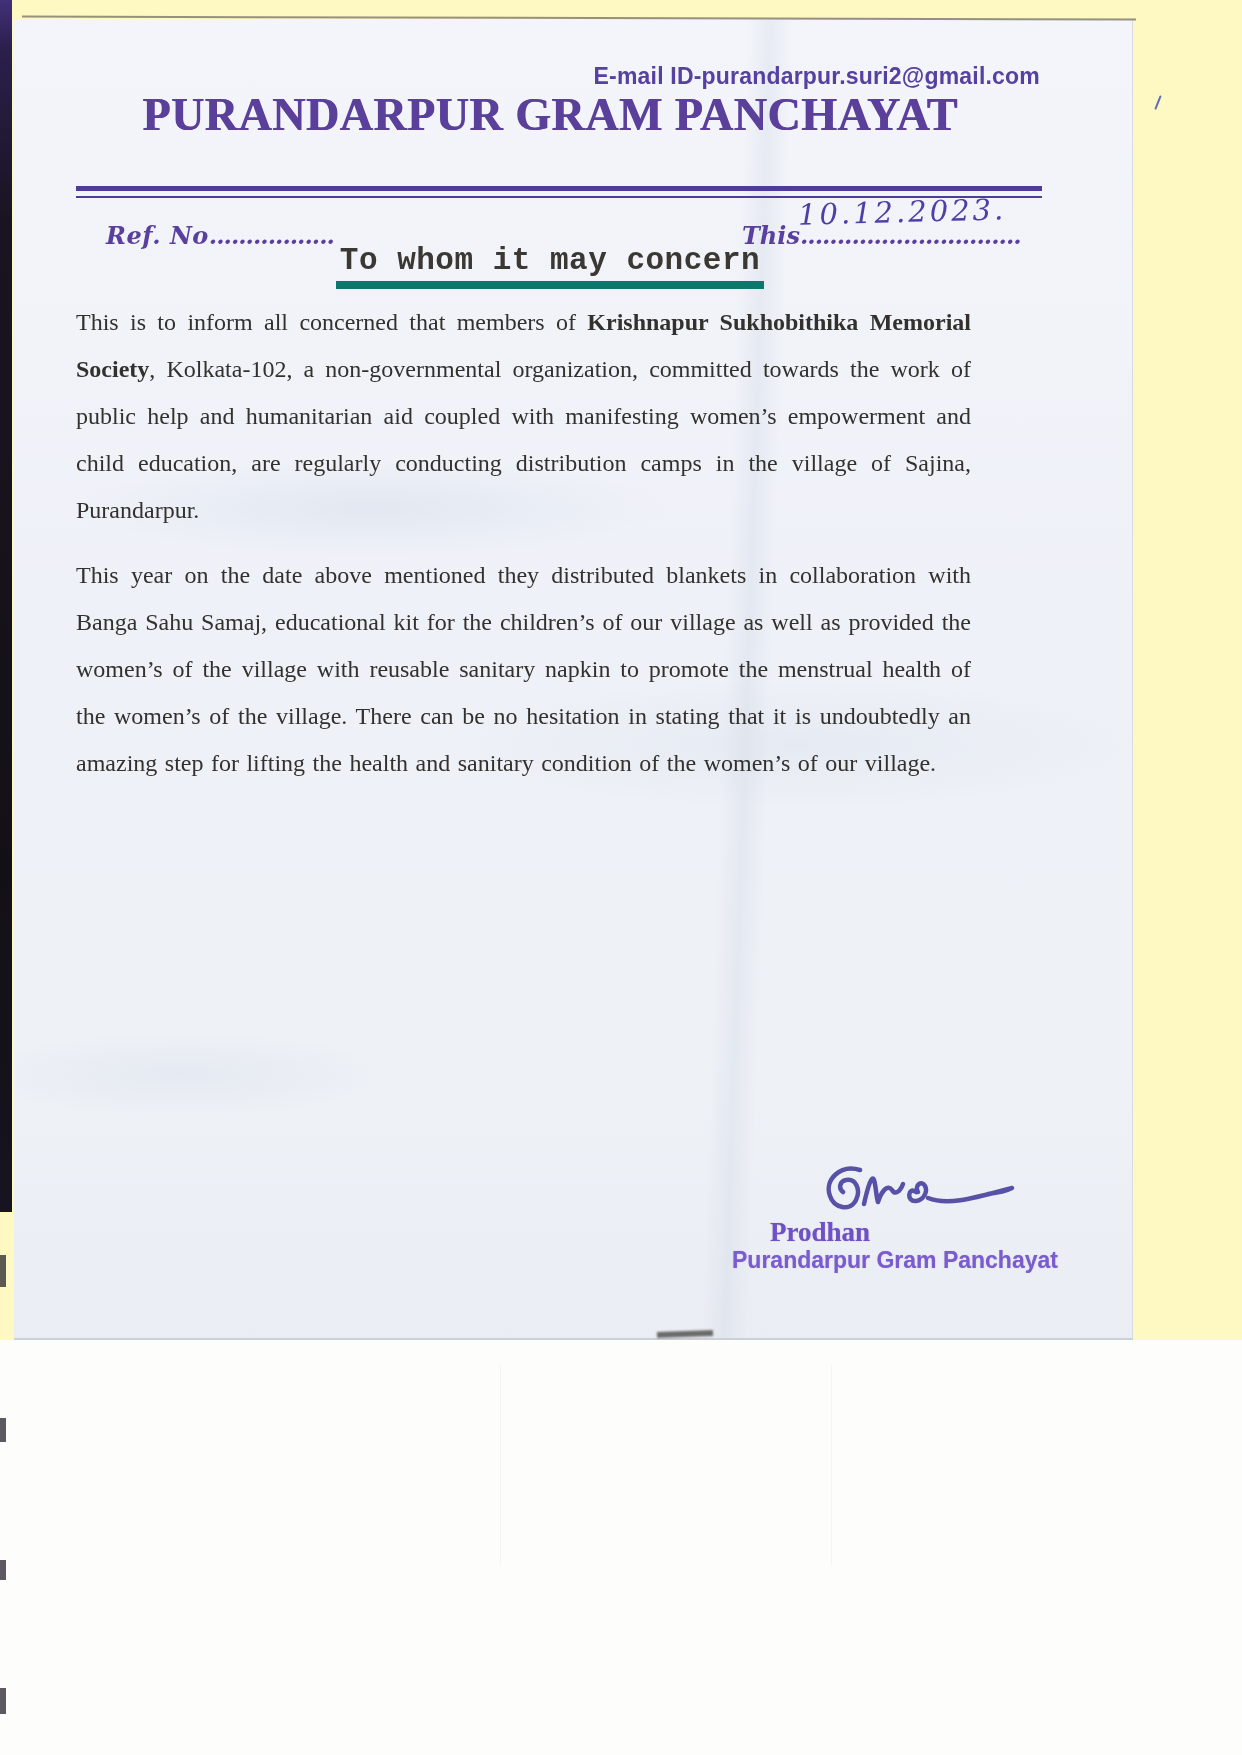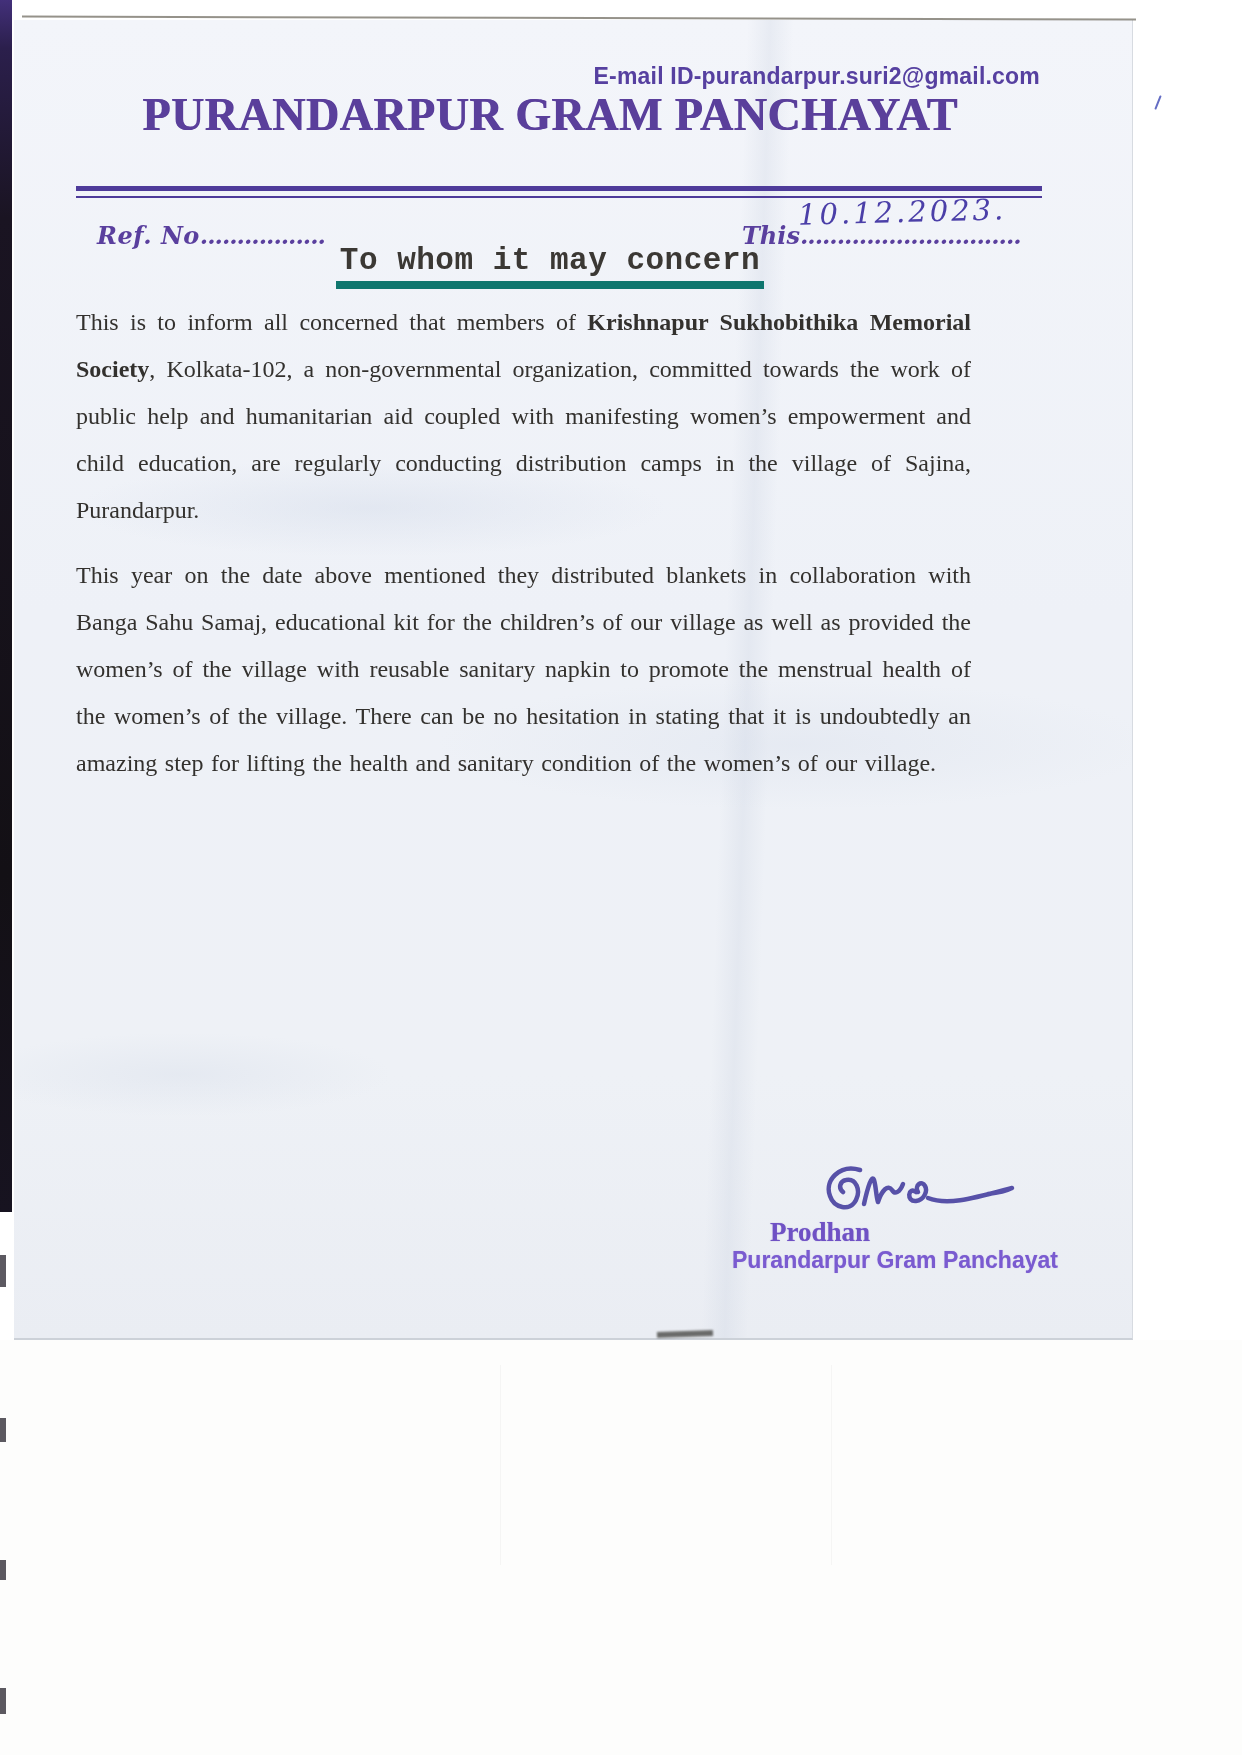--- a/index.html
+++ b/index.html
@@ -1,19 +1,19 @@
 <!DOCTYPE html>
 <html><head>
 <meta charset="utf-8">
 <style>
   html,body{margin:0;padding:0;}
   body{background:#e9e9e9;font-family:"Liberation Serif",serif;}
   .scan{
     position:relative;width:1242px;height:1755px;margin:0 auto;
-    background:#ffffff;overflow:hidden;
+    background:#fef9c3;overflow:hidden;
   }
   
   .paper{
     position:absolute;left:14px;top:20px;width:1118px;height:1318px;
     background:
       radial-gradient(ellipse 420px 70px at 32% 37%, rgba(206,215,231,.38), transparent 70%),
       radial-gradient(ellipse 500px 90px at 70% 55%, rgba(210,218,232,.30), transparent 72%),
       radial-gradient(ellipse 300px 60px at 15% 80%, rgba(208,216,230,.30), transparent 70%),
       linear-gradient(92deg, transparent 63%, rgba(201,209,224,.28) 65%, transparent 67%),
       linear-gradient(180deg,#f3f5fa 0%,#eef1f7 45%,#eef1f6 80%,#eaedf3 100%);
@@ -56,21 +56,21 @@
   }
   .address{
     position:absolute;left:70px;top:141px;width:960px;text-align:center;
     font-family:"Liberation Sans",sans-serif;font-weight:bold;font-size:27px;
     color:#5a3f9b;letter-spacing:.3px;white-space:nowrap;
   }
   .rule1{position:absolute;left:76px;top:186px;width:966px;height:5px;background:#4e3b9a;}
   .rule2{position:absolute;left:76px;top:196px;width:966px;height:2px;background:#4e3b9a;}
   
   .ref{
-    position:absolute;left:97px;top:221px;
+    position:absolute;left:106px;top:221px;
     font-family:"DejaVu Serif",serif;font-style:italic;font-weight:bold;
     font-size:24px;color:#5a3f9e;letter-spacing:.5px;
   }
   .date-wrap{
     position:absolute;left:742px;top:221px;
     font-family:"DejaVu Serif",serif;font-style:italic;font-weight:bold;
     font-size:24px;color:#5a3f9e;white-space:nowrap;
   }
   .date-dots{letter-spacing:-1px;}
   .date-hand{

